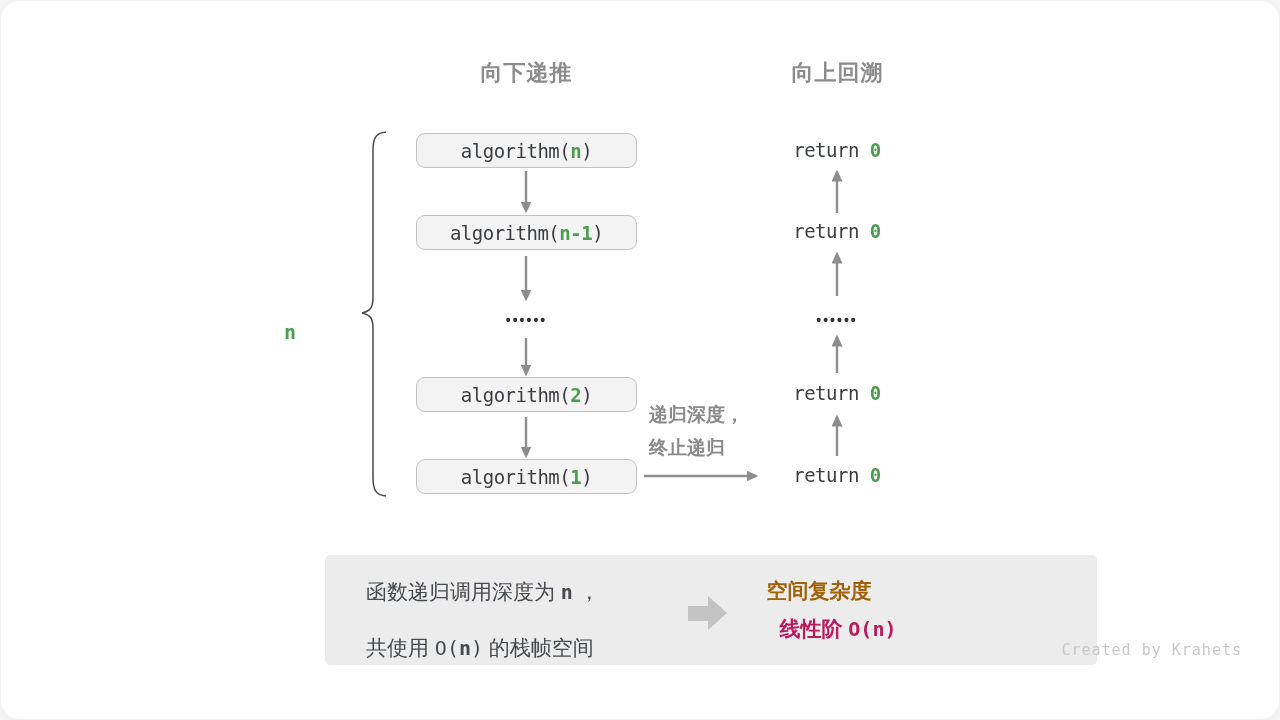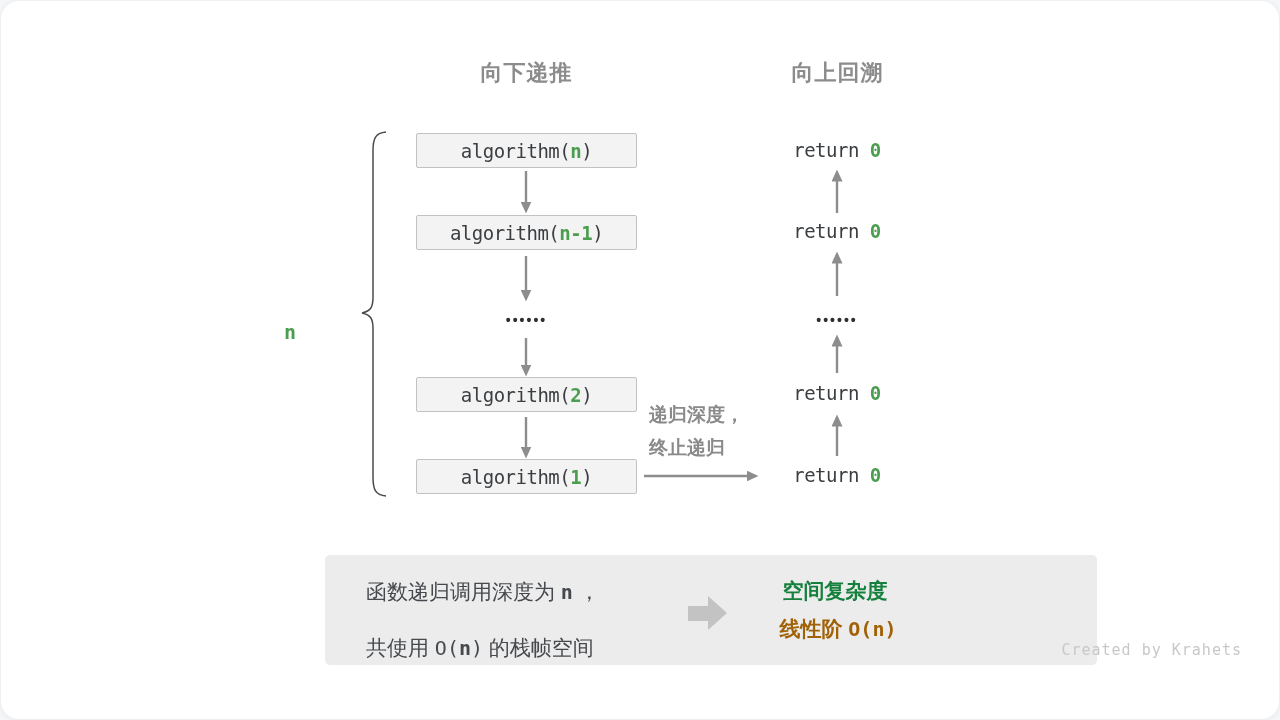--- a/index.html
+++ b/index.html
@@ -12,48 +12,48 @@
     box-shadow:0 1px 8px rgba(0,0,0,0.07);
   }
   .abs{position:absolute;}
   .hdr{
     width:221px;text-align:center;font-size:22px;font-weight:bold;
     color:#8c8c8c;letter-spacing:1px;
   }
   .code{font-family:"DejaVu Sans Mono","Liberation Mono",monospace;}
   .callbox{
     left:416px;width:219px;height:33px;background:#f3f3f3;
-    border:1.5px solid #c2c2c2;border-radius:2px;
+    border:1.5px solid #c2c2c2;border-radius:9px;
     display:flex;align-items:center;justify-content:center;
     font-family:"DejaVu Sans Mono","Liberation Mono",monospace;
     font-size:19px;color:#3b3e41;letter-spacing:-0.5px;
   }
   .green{color:#4b9e4f;font-weight:bold;}
-  .blue{color:#a16207;}
+  .blue{color:#be185d;}
   .retrow{
     left:742px;width:190px;height:26px;text-align:center;line-height:26px;
     font-family:"DejaVu Sans Mono","Liberation Mono",monospace;
     font-size:19px;color:#3b3e41;letter-spacing:-0.5px;
   }
   .dots{
     height:28px;line-height:28px;text-align:center;font-size:14px;
     font-weight:bold;color:#2f2f2f;letter-spacing:2px;
   }
   .depth-label{left:200px;width:180px;text-align:center;font-size:20px;color:#3f4347;}
   .depth-var{left:200px;width:180px;text-align:center;font-size:20px;}
   .trigger{
     left:649px;width:140px;font-size:19px;font-weight:bold;color:#8a8a8a;
     line-height:33px;
   }
   .panel{
     left:325px;top:555px;width:752px;height:110px;background:#ececec;border-radius:5px;padding-left:20px;
   }
   .panel-line{font-size:21px;color:#46494d;white-space:nowrap;}
   .panel-line .code{font-size:20px;color:#46494d;}
-  .panel-title{left:410px;width:200px;text-align:center;font-size:21px;font-weight:bold;color:#15803d;}
+  .panel-title{left:394px;width:200px;text-align:center;font-size:21px;font-weight:bold;color:#a16207;}
   .panel-result{left:413px;width:200px;text-align:center;font-size:21px;font-weight:bold;}
   .panel-result .code{font-size:20px;font-weight:bold;}
   .big-arrow-bar{left:0;top:10px;width:20px;height:15px;background:#c3c3c3;}
   .big-arrow-head{
     left:20px;top:0;width:0;height:0;
     border-top:17px solid transparent;border-bottom:17px solid transparent;
     border-left:19px solid #c3c3c3;
   }
   .credit{
     right:38px;top:641px;font-family:"DejaVu Sans Mono","Liberation Mono",monospace;

